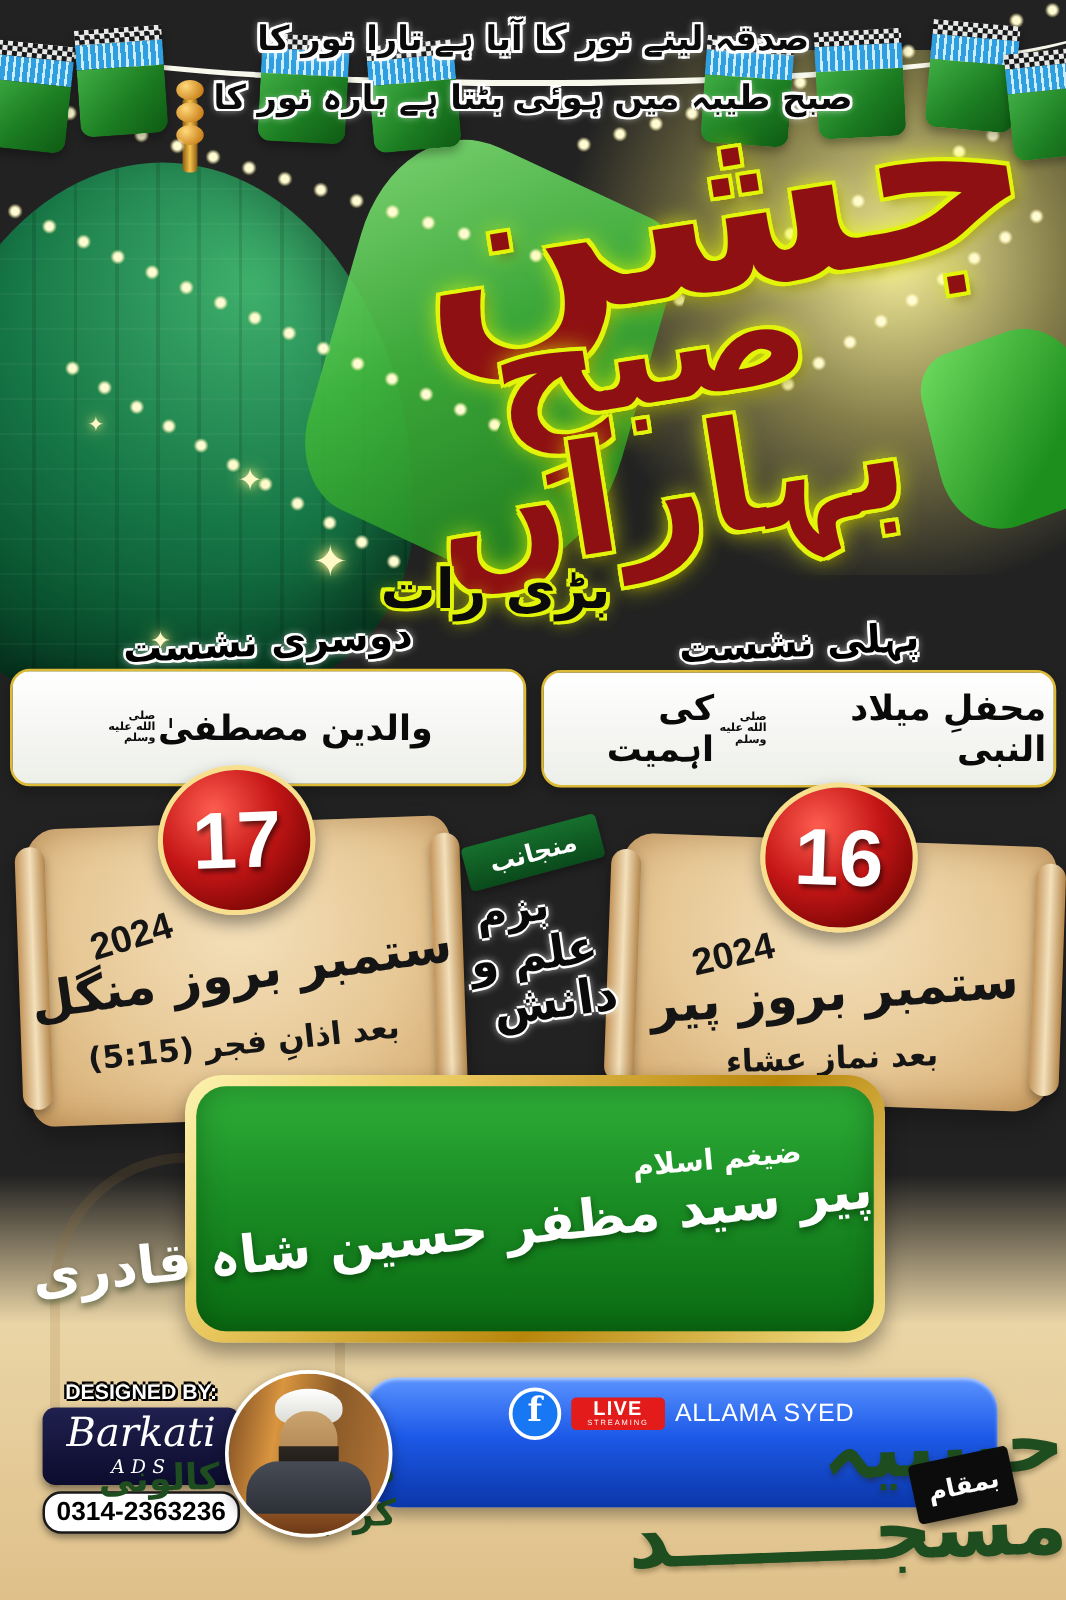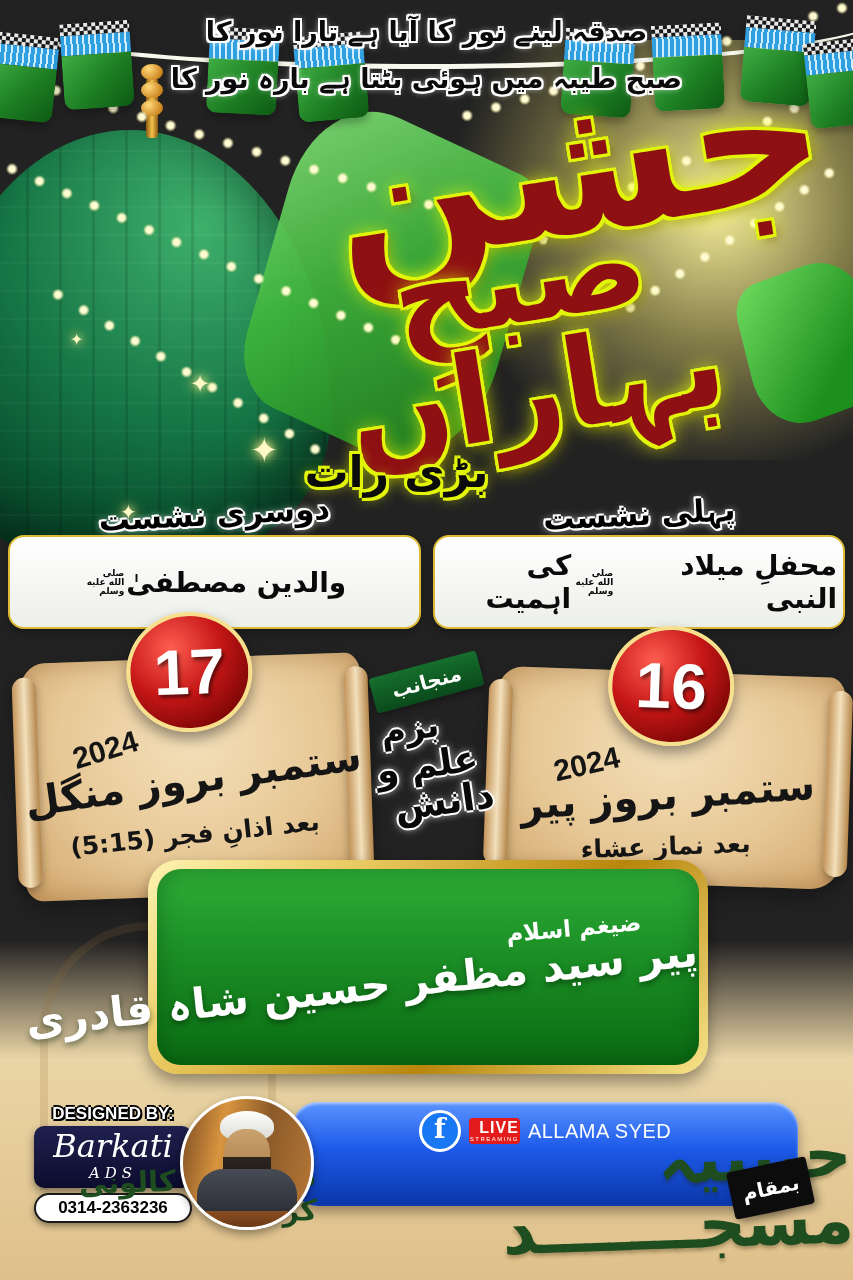--- a/index.html
+++ b/index.html
@@ -136,21 +136,21 @@
   
   .designer{position:absolute;z-index:10;left:34px;top:1072px;width:158px;text-align:center;
     font-family:"Liberation Sans",sans-serif;}
   .d-head{color:#fff;font-weight:bold;font-size:17px;
     text-shadow:-2px 0 0 #000,2px 0 0 #000,0 2px 0 #000,0 -2px 0 #000,2px 2px 0 #000;margin-top:32px;}
   .d-box{background:linear-gradient(180deg,#20204f,#0c0c2e);border-radius:10px;color:#fff;
     padding:3px 6px 6px;margin-top:2px;box-shadow:0 4px 8px rgba(0,0,0,.45);}
   .d-brand{font-family:"DejaVu Serif",serif;font-style:italic;font-size:32px;line-height:1.1;}
   .d-sub{font-family:"DejaVu Serif",serif;font-style:italic;font-size:15px;letter-spacing:5px;}
   .d-phone{background:#fff;border:2px solid #1a1a1a;border-radius:15px;font-weight:bold;
-    font-size:17px;color:#000;margin-top:5px;padding:3px 2px;box-shadow:0 3px 6px rgba(0,0,0,.4);}
+    font-size:21px;color:#000;margin-top:5px;padding:3px 2px;box-shadow:0 3px 6px rgba(0,0,0,.4);}
   
   .photo{position:absolute;z-index:11;left:180px;top:1096px;width:128px;height:128px;
     border-radius:50%;border:3px solid #fff;overflow:hidden;box-shadow:0 4px 10px rgba(0,0,0,.4);
     background:linear-gradient(100deg,#7a4a22 0%,#d9953f 30%,#8a5a28 60%,#b87838 100%);}
   .p-cap{position:absolute;left:37px;top:12px;width:54px;height:30px;border-radius:50% 50% 40% 40%;
     background:linear-gradient(180deg,#ffffff,#d8d8d2);}
   .p-face{position:absolute;left:41px;top:30px;width:46px;height:50px;border-radius:45%;
     background:linear-gradient(180deg,#caa36f,#a87b47);}
   .p-beard{position:absolute;left:40px;top:58px;width:48px;height:36px;border-radius:0 0 50% 50%;
     background:linear-gradient(180deg,#2c2620,#141210);}
@@ -160,21 +160,21 @@
     background:linear-gradient(180deg,#8a4e22,#6b3a16);}
   
   .liveb{position:absolute;z-index:10;left:292px;top:1102px;width:506px;height:96px;
     border-radius:26px;color:#fff;text-align:center;font-family:"Liberation Sans",sans-serif;
     background:linear-gradient(180deg,#5a93ff 0%,#1d5ae8 45%,#0a36a8 100%);
     box-shadow:0 6px 12px rgba(0,0,0,.35),inset 0 2px 3px rgba(255,255,255,.55);padding-top:8px;}
   .lb-row{display:flex;align-items:center;justify-content:center;gap:8px;}
   .fb{width:36px;height:36px;border-radius:50%;background:#1877f2;border:3px solid #fff;
     color:#fff;font-family:"DejaVu Serif",serif;font-weight:bold;font-size:27px;line-height:32px;
     text-align:center;}
-  .live{background:#e31b1b;border-radius:4px;padding:2px 1px;line-height:1;text-align:right;}
+  .live{background:#e31b1b;border-radius:4px;padding:2px 13px;line-height:1;text-align:center;}
   .live-top{font-size:16px;font-weight:bold;letter-spacing:1px;}
   .live-sub{font-size:6px;letter-spacing:1.5px;}
   .lb-l1{font-size:20px;font-weight:normal;letter-spacing:.5px;}
   .lb-l2{font-size:32px;font-weight:bold;margin-top:-1px;letter-spacing:.5px;}
   
   .v-badge{position:absolute;z-index:11;right:42px;top:1164px;background:#0c0c0c;color:#fff;
     direction:rtl;font-size:20px;font-weight:bold;padding:12px 12px;border-radius:4px;
     transform:rotate(-12deg);box-shadow:3px 4px 8px rgba(0,0,0,.4);}
   .venue-line{position:absolute;z-index:10;left:0;right:0;bottom:12px;display:flex;
     flex-direction:row;direction:rtl;align-items:center;justify-content:center;gap:10px;

